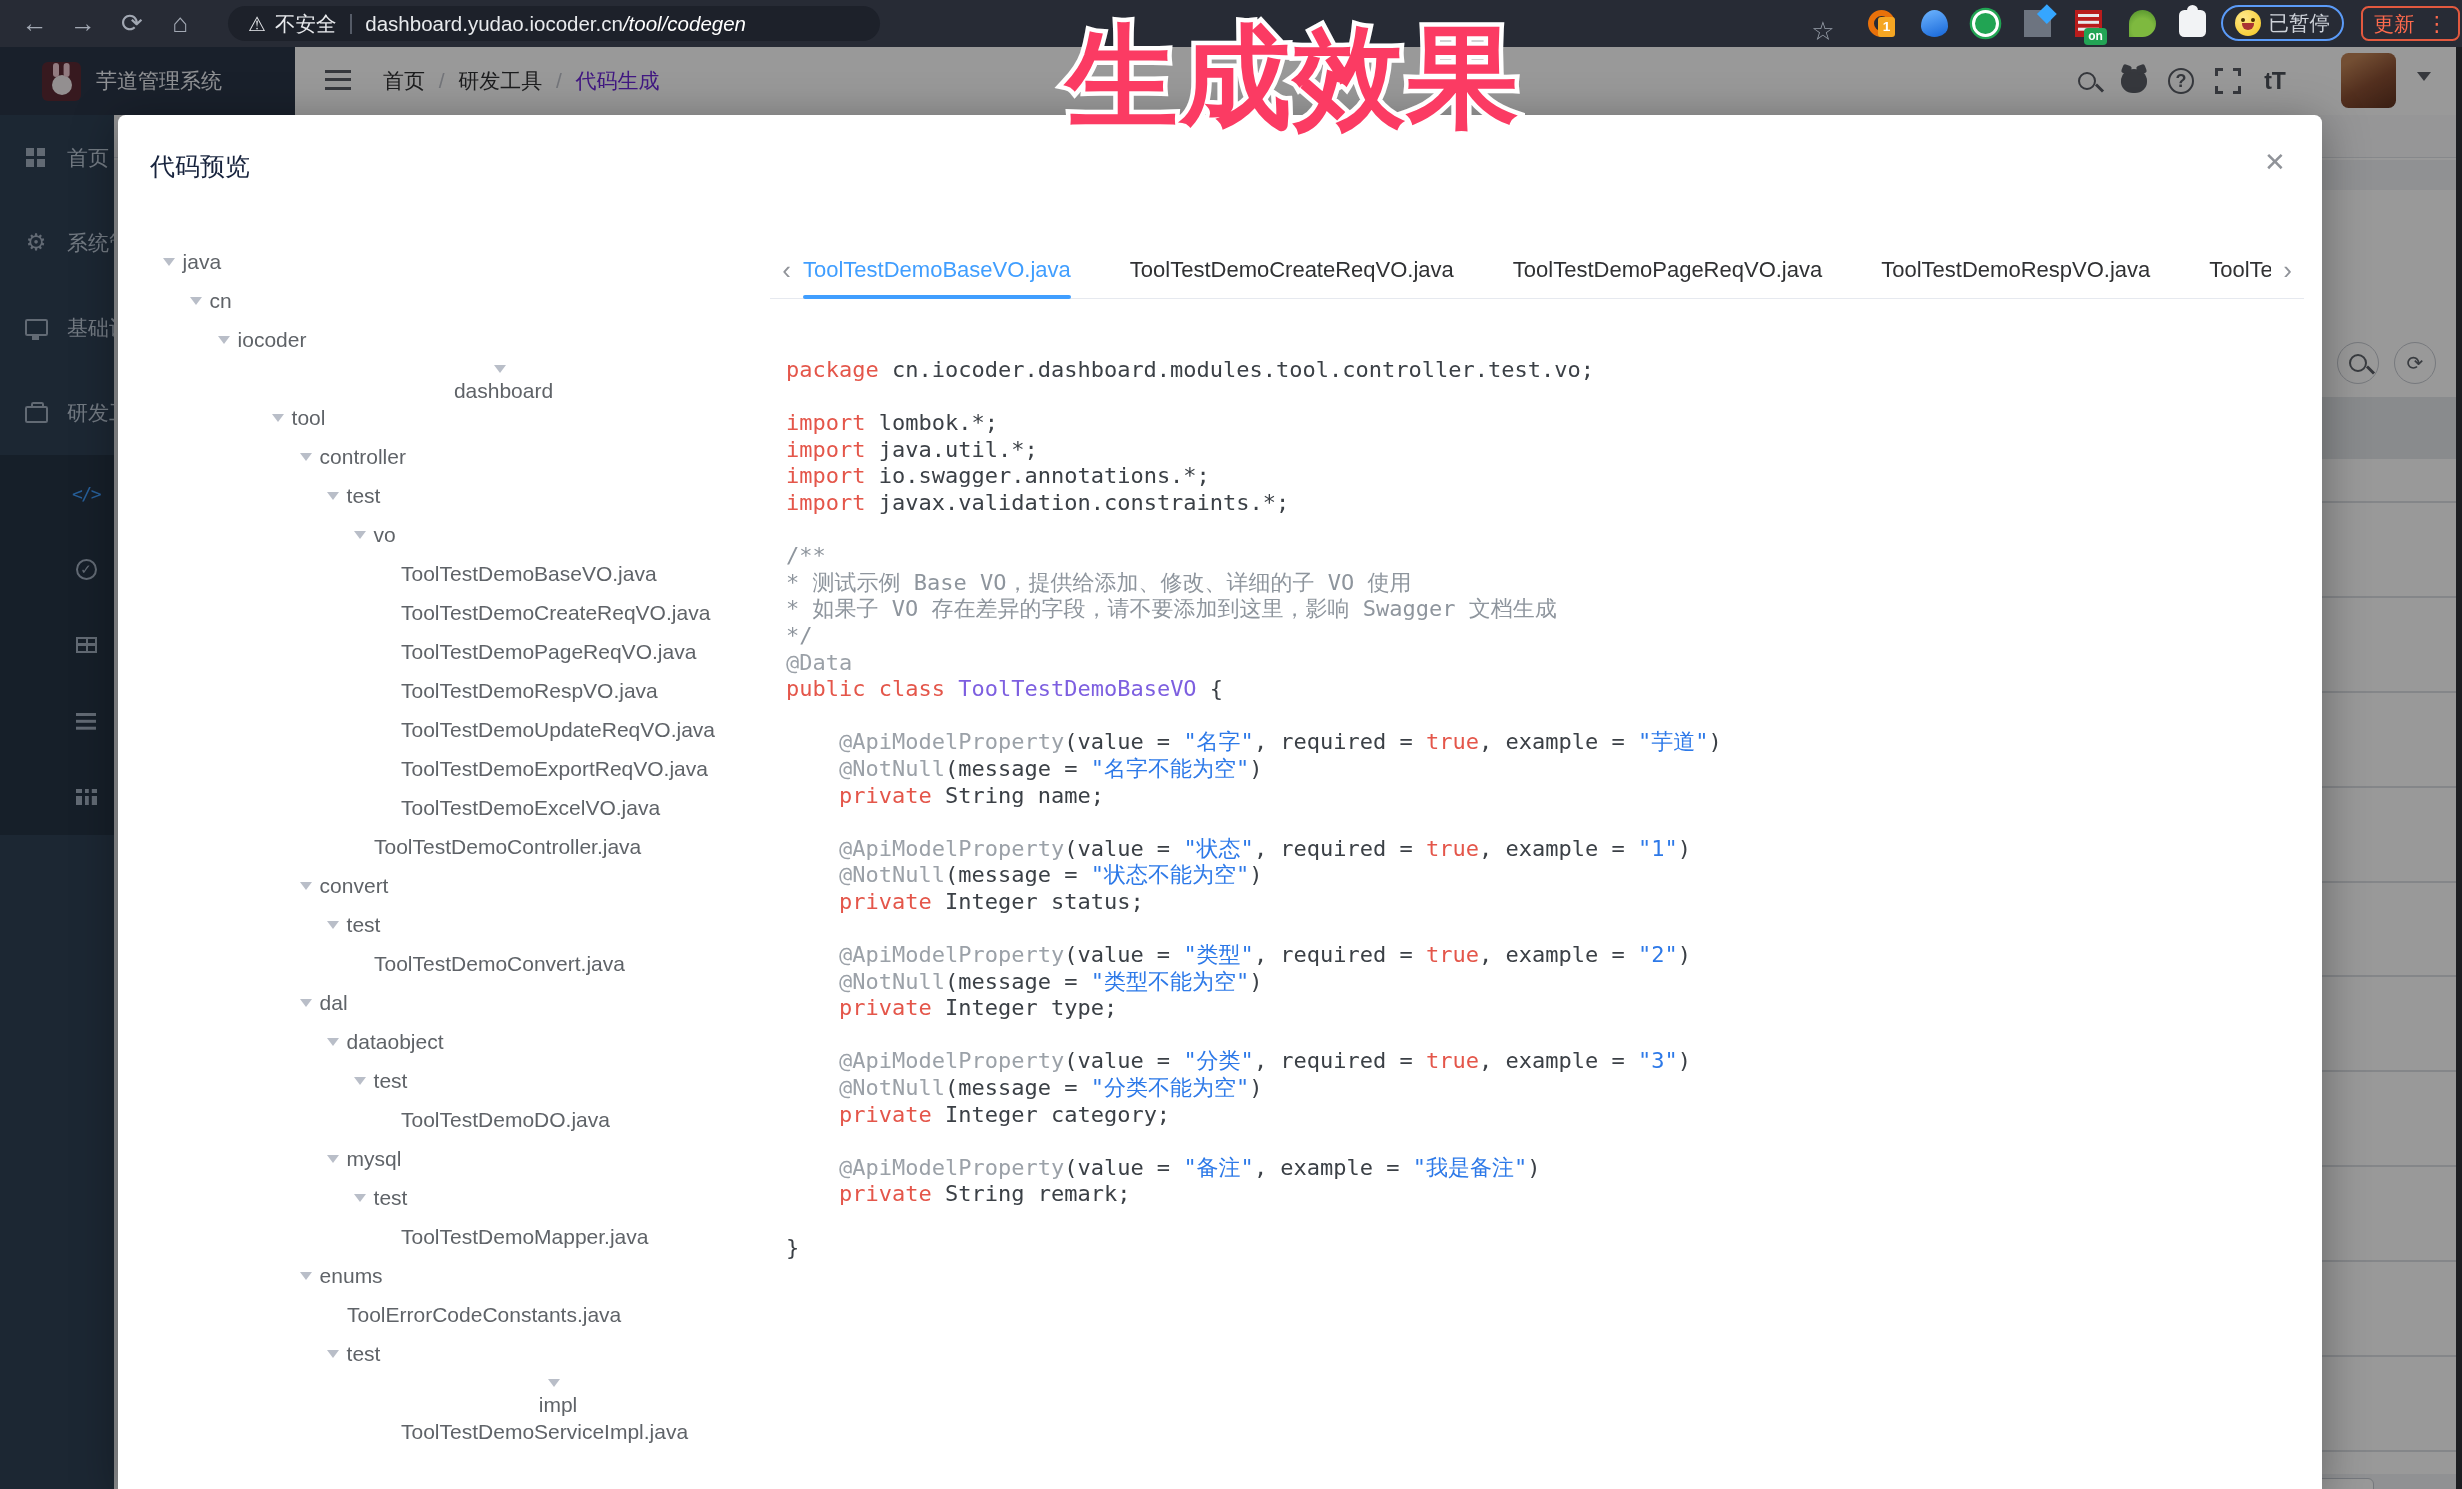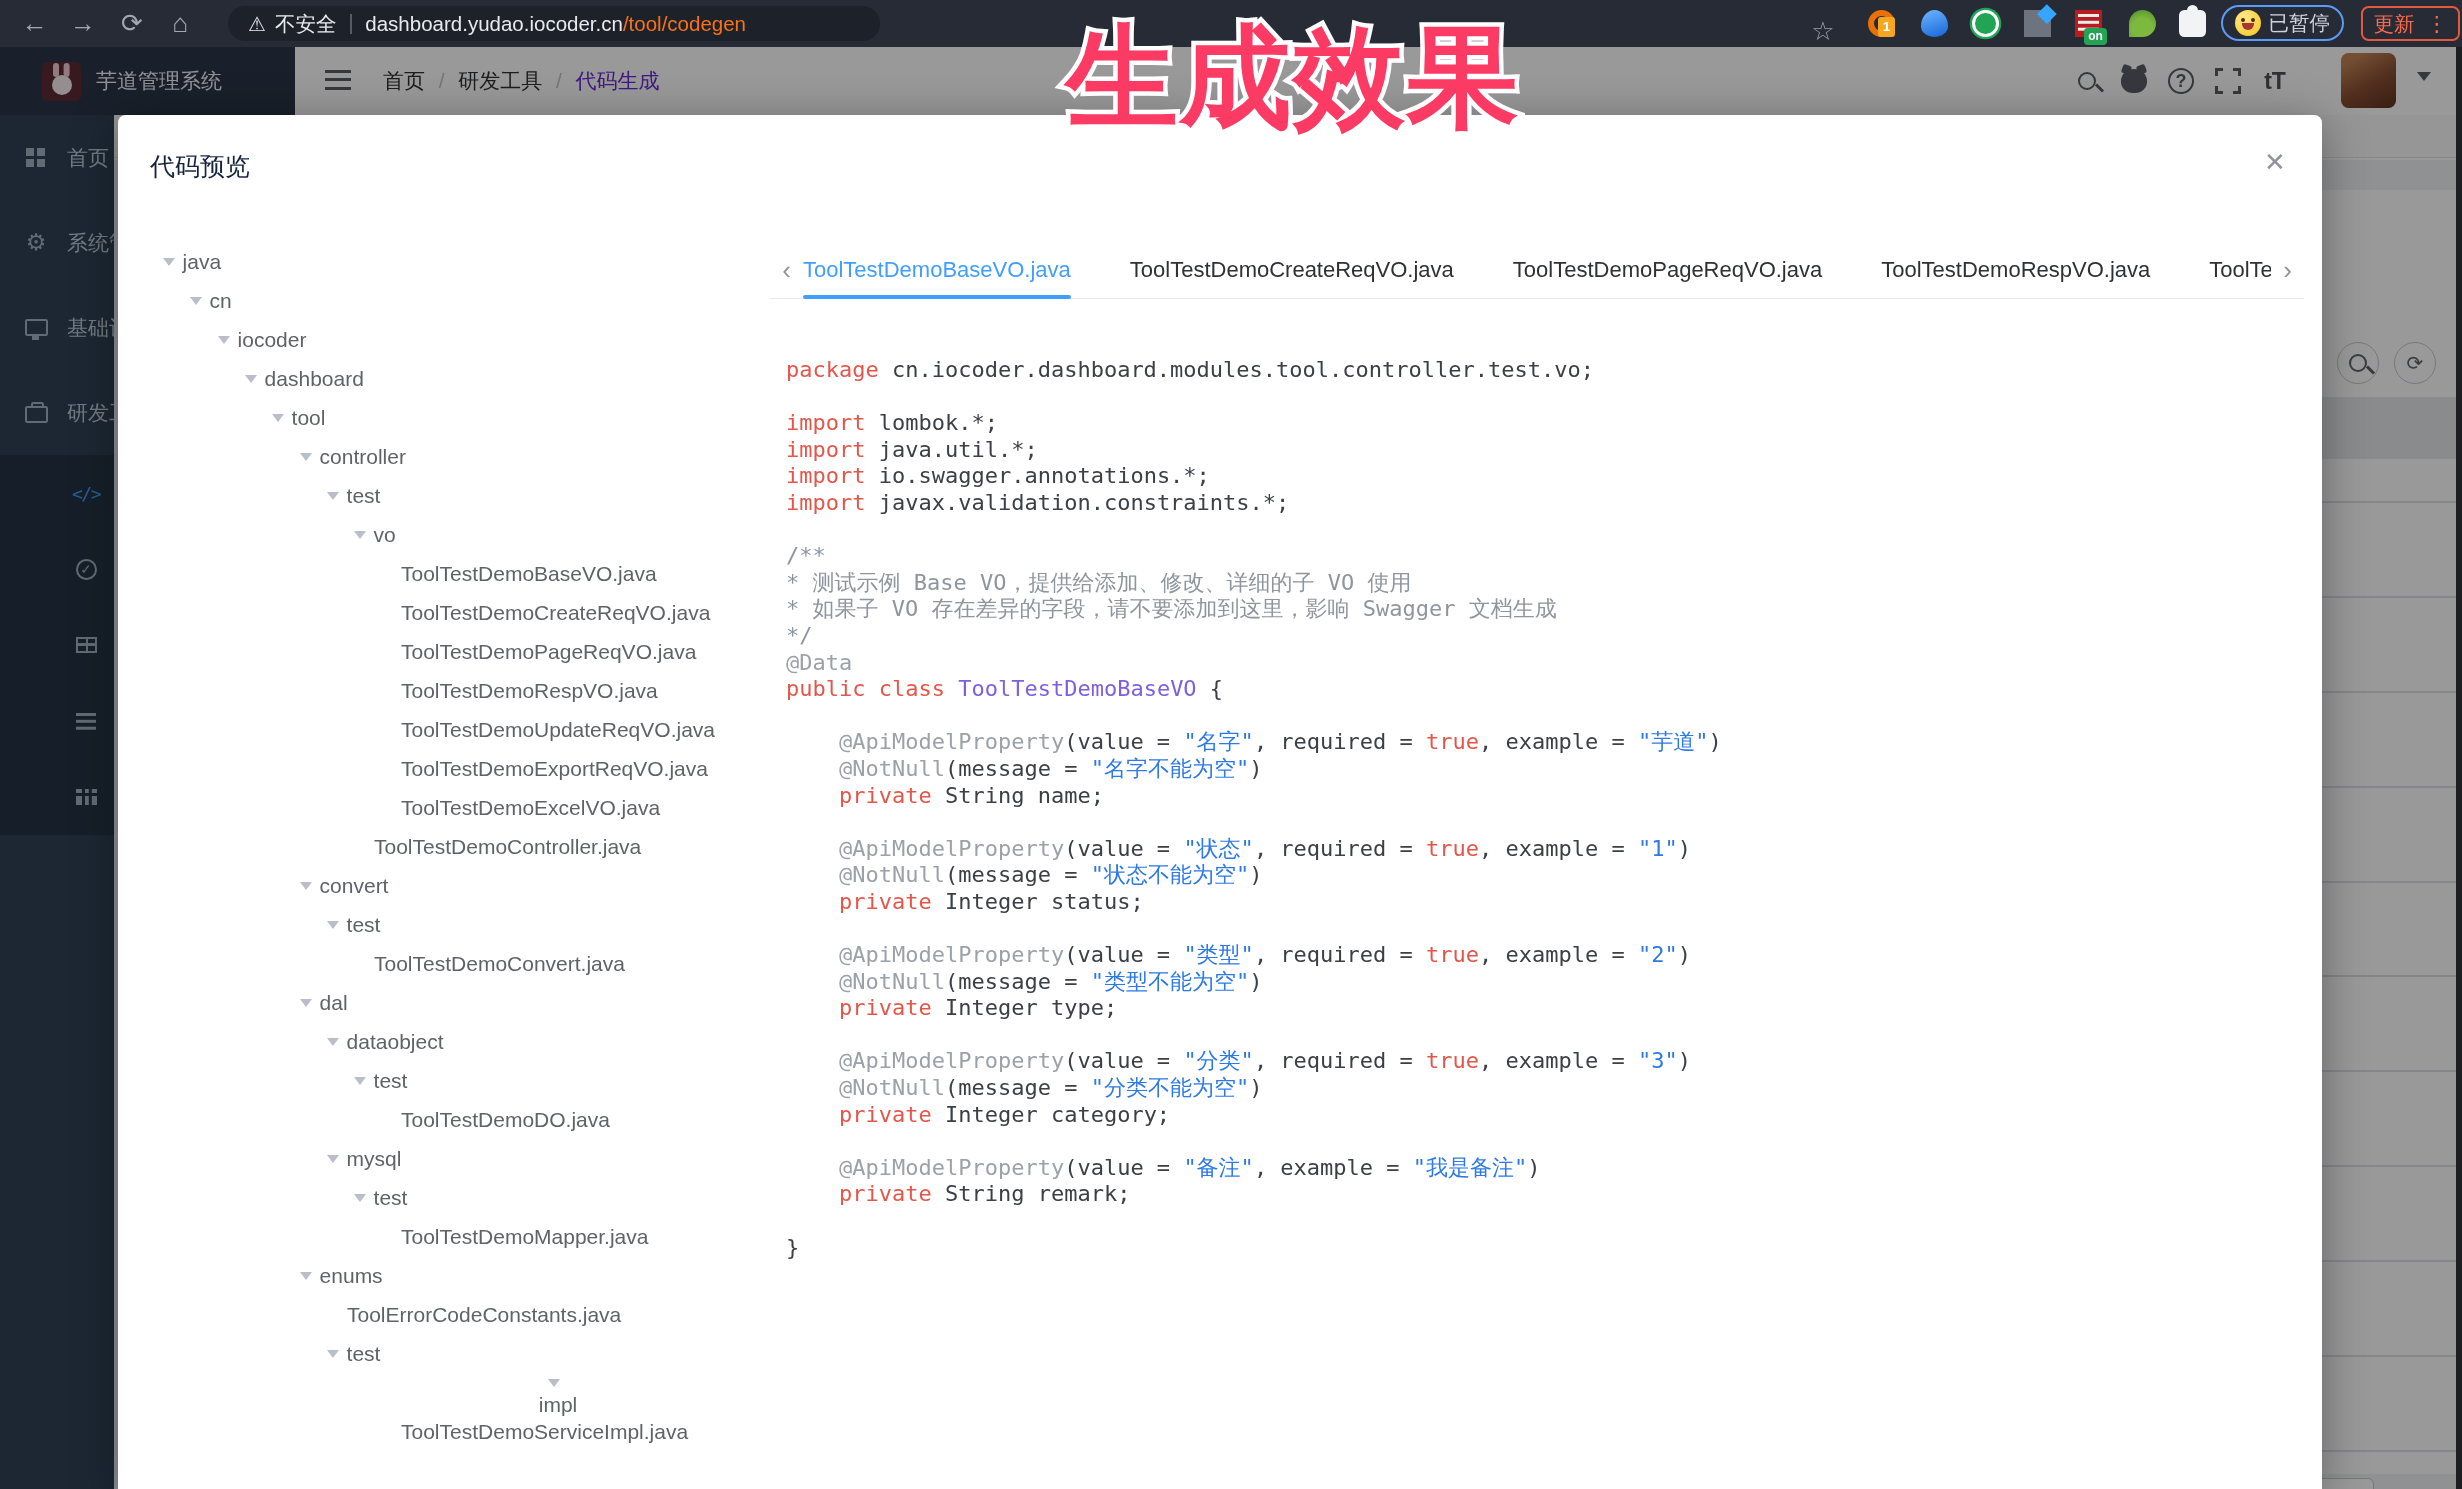--- a/index.html
+++ b/index.html
@@ -13,21 +13,21 @@
   
   #browser-bar{position:absolute; left:0; top:0; width:2462px; height:47px;
     background:#272b35; z-index:15;}
   .nav-btn{position:absolute; top:0; height:47px; width:42px; color:#a2a8b3;
     font-size:26px; display:flex; align-items:center; justify-content:center;}
   #url-pill{position:absolute; left:228px; top:6px; width:652px; height:35px;
     border-radius:17.4px; background:#1d212a; display:flex; align-items:center;
     padding:0 20px; color:#e8eaed; font-size:20.5px; white-space:nowrap;}
   #url-pill .warn{color:#e8eaed; font-size:20px; margin-right:9px;}
   #url-pill .sep{width:1.5px; height:20px; background:#555b67; margin:0 13.7px;}
-  #url-pill .path{color:#f97316;}
+  #url-pill .path{color:#ffffff;font-style:italic;}
   .ext{position:absolute; top:10px; width:27px; height:27px;}
   .star{color:#9aa1ac; font-size:26px; top:7.6px;}
   .ext-ring{border:6px solid #e8710a; border-radius:50%;}
   .ext-badge{position:absolute; right:-6px; bottom:-6px; width:16.7px; height:20px;
     background:#f5a623; border-radius:3px; color:#fff; font-size:13.7px;
     font-weight:bold; text-align:center; line-height:20px;}
   .ext-gem{background:linear-gradient(160deg,#6fb6ff,#1565d8); border-radius:50% 50% 50% 50%/60% 60% 40% 40%;}
   .ext-green{background:#21a453; border-radius:50%; border:3.8px solid #fff; box-shadow:0 0 0 2.3px #21a453;}
   .ext-diamond{background:#6d7480;}
   .ext-diamond::after{content:""; position:absolute; right:-3px; top:-3px; width:13.7px; height:13.7px;
@@ -356,21 +356,21 @@
         <span>java</span>
       </div>
       <div class="tree-row" style="padding-left: 42px;">
         <span class="tree-caret"></span>
         <span>cn</span>
       </div>
       <div class="tree-row" style="padding-left: 70px;">
         <span class="tree-caret"></span>
         <span>iocoder</span>
       </div>
-      <div class="tree-row" style="padding-left: 97px;">
+      <div class="tree-row" style="padding-left: 97px; flex-direction: column;">
         <span class="tree-caret"></span>
         <span>dashboard</span>
       </div>
       <div class="tree-row" style="padding-left: 124px;">
         <span class="tree-caret"></span>
         <span>tool</span>
       </div>
       <div class="tree-row" style="padding-left: 152px;">
         <span class="tree-caret"></span>
         <span>controller</span>

